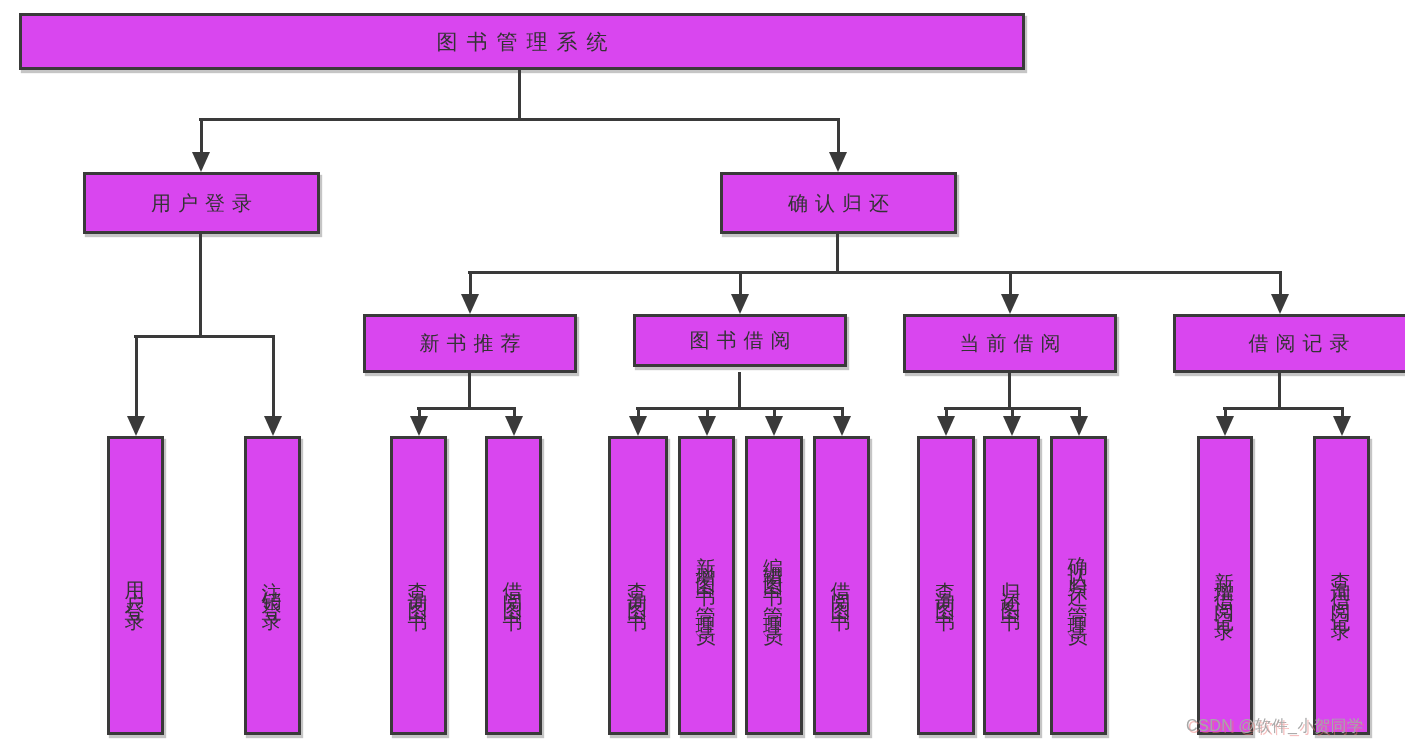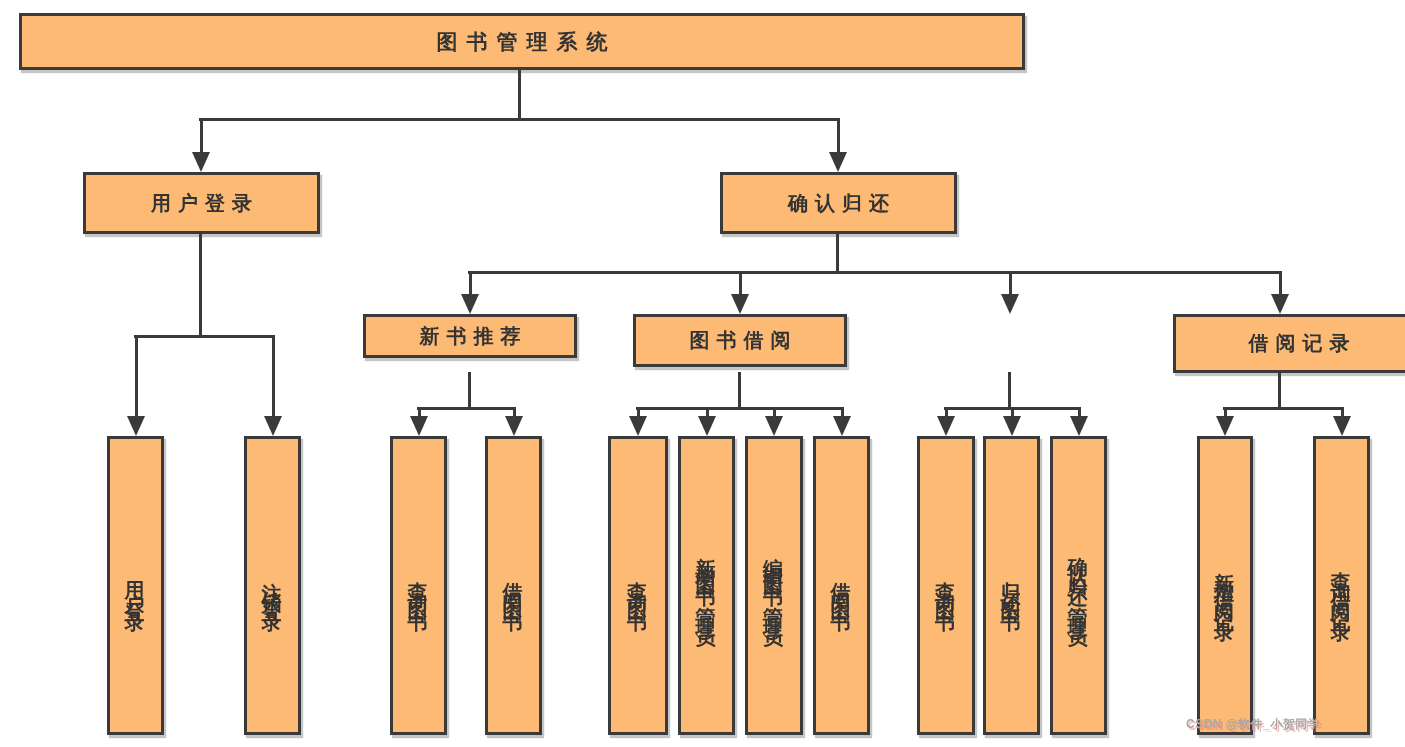--- a/index.html
+++ b/index.html
@@ -11,25 +11,24 @@
   }
   html,body{margin:0;padding:0;background:var(--bg);}
   .canvas{
     position:relative;width:1405px;height:747px;overflow:hidden;
     background:var(--bg);
     font-family:"Liberation Sans","DejaVu Sans",sans-serif;
     color:var(--text);
   }
   .node{
     position:absolute;box-sizing:border-box;
-    border:3px solid var(--line);background:#fdba74;
+    border:3px solid var(--line);background:#d946ef;
     display:flex;align-items:center;justify-content:center;
     box-shadow:2px 3px 1px rgba(90,90,90,.35);
     white-space:nowrap;
-    font-weight:bold;
   }
   .node.root{font-size:21px;letter-spacing:9px;text-indent:9px;}
   .node.lvl{font-size:20px;letter-spacing:7px;text-indent:7px;}
   .node.leaf{
     font-size:20px;
     writing-mode:vertical-rl;text-orientation:mixed;
     letter-spacing:10px;white-space:nowrap;
   }
   .h,.v{position:absolute;background:var(--line);}
   .h{height:3px;}
@@ -39,24 +38,23 @@
     content:"";position:absolute;left:7.5px;top:0;width:3px;
     height:calc(100% - 16px);background:var(--line);
   }
   .arrow::after{
     content:"";position:absolute;left:0;bottom:0;width:0;height:0;
     border-left:9px solid transparent;border-right:9px solid transparent;
     border-top:20px solid var(--line);
   }
   .watermark{
     position:absolute;left:1186px;top:716px;z-index:5;
-    font-size:12px;color:var(--wm);letter-spacing:.5px;
+    font-size:16px;color:var(--wm);letter-spacing:.5px;
     text-shadow:2px 2px 0 var(--wm-shadow);
     white-space:nowrap;
-    font-weight:bold;
   }
 </style>
 </head>
 <body>
 
 <div class="canvas">
 
   <div class="node root" style="left:19px;top:13px;width:1006px;height:57px">图书管理系统</div>
 
   <div class="v" style="left:518px;top:69px;height:52px"></div>
@@ -72,22 +70,23 @@
   <div class="arrow" style="left:127px;top:335px;height:101px"></div>
   <div class="arrow" style="left:264px;top:335px;height:101px"></div>
 
   <div class="v" style="left:836px;top:233px;height:40px"></div>
   <div class="h" style="left:468px;top:271px;width:814px"></div>
   <div class="arrow" style="left:461px;top:271px;height:43px"></div>
   <div class="arrow" style="left:731px;top:271px;height:43px"></div>
   <div class="arrow" style="left:1001px;top:271px;height:43px"></div>
   <div class="arrow" style="left:1271px;top:271px;height:43px"></div>
 
-  <div class="node lvl" style="left:363px;top:314px;width:214px;height:44px">新书推荐</div>
+  <div class="node lvl" style="left:363px;top:314px;width:214px;height:59px">新书推荐</div>
   <div class="node lvl" style="left:633px;top:314px;width:214px;height:53px">图书借阅</div>
+  <div class="node lvl" style="left:903px;top:314px;width:214px;height:59px">当前借阅</div>
   <div class="node lvl" style="left:1173px;top:314px;width:252px;height:59px">借阅记录</div>
 
   <div class="v" style="left:468px;top:372px;height:37px"></div>
   <div class="h" style="left:417px;top:407px;width:99px"></div>
   <div class="arrow" style="left:410px;top:407px;height:29px"></div>
   <div class="arrow" style="left:505px;top:407px;height:29px"></div>
 
   <div class="v" style="left:738px;top:372px;height:37px"></div>
   <div class="h" style="left:636px;top:407px;width:207px"></div>
   <div class="arrow" style="left:629px;top:407px;height:29px"></div>

